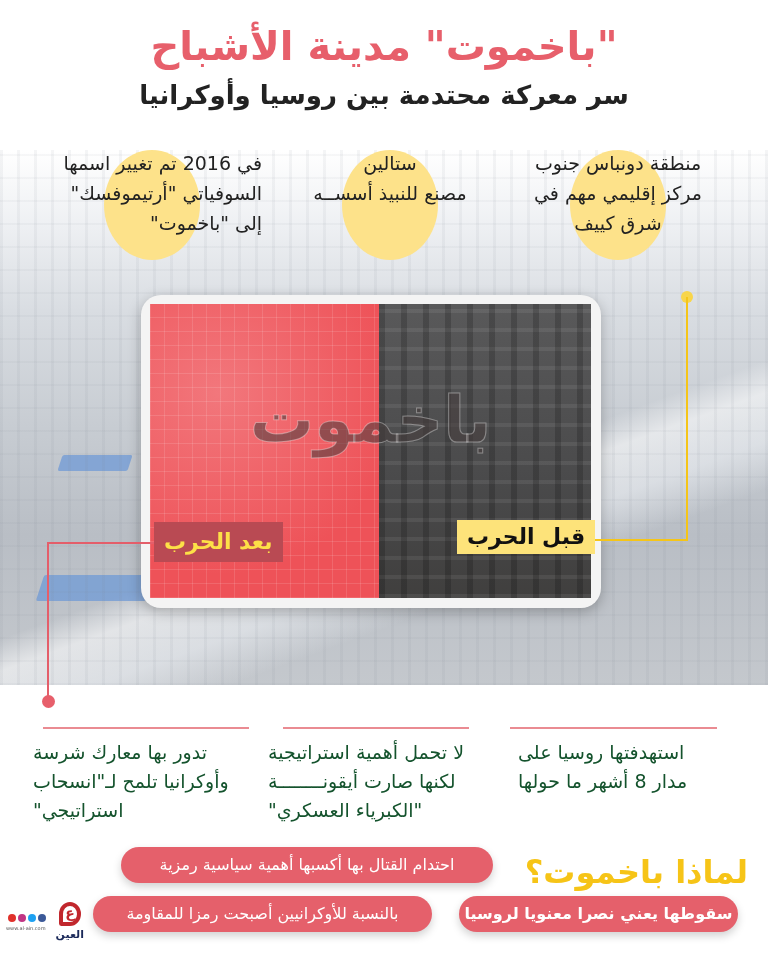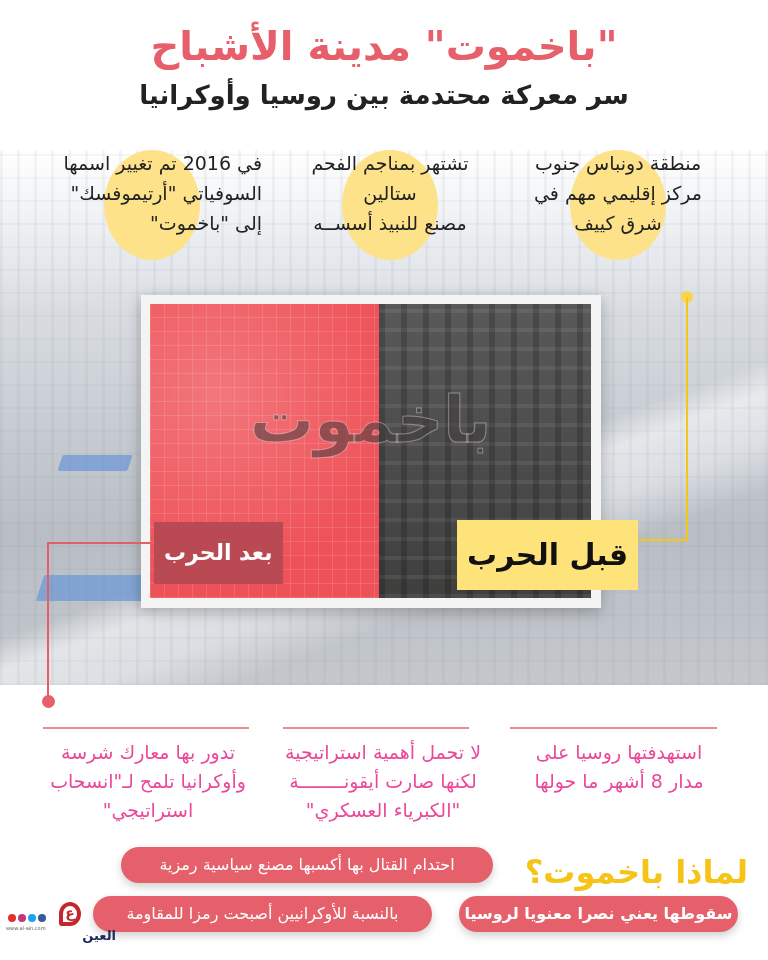--- a/index.html
+++ b/index.html
@@ -46,21 +46,21 @@
   .fact-1 { left: 508px; top: 148px; }
   .fact-1 .blob { top: 2px; }
   .fact-2 { left: 280px; top: 148px; }
   .fact-2 .blob { top: 2px; }
   .fact-3 { left: 42px; top: 148px; text-align: right; }
   .fact-3 .blob { top: 2px; }
 
   
   .card {
     position: absolute; left: 141px; top: 295px; width: 460px; height: 313px;
-    background: #f4f4f4; box-shadow: 0 4px 14px rgba(0,0,0,0.25);
+    background: #f4f4f4; box-shadow: 0 4px 14px rgba(0,0,0,0.25); border-radius: 20px;
   }
   .half-red {
     position: absolute; left: 9px; top: 9px; width: 229px; height: 294px;
     background:
       repeating-linear-gradient(90deg, rgba(255,255,255,0.12) 0 1px, transparent 1px 14px),
       repeating-linear-gradient(0deg, rgba(255,255,255,0.12) 0 1px, transparent 1px 14px),
       radial-gradient(circle at 30% 30%, #f2777c, #ee5258 70%);
   }
   .half-dark {
     position: absolute; left: 238px; top: 9px; width: 212px; height: 294px;
@@ -68,41 +68,41 @@
       repeating-linear-gradient(90deg, rgba(0,0,0,0.18) 0 6px, transparent 6px 22px),
       repeating-linear-gradient(0deg, rgba(255,255,255,0.07) 0 4px, transparent 4px 19px),
       linear-gradient(180deg, #59595a, #4a4a4b 60%, #403f3e);
   }
   .watermark {
     position: absolute; left: 9px; top: 85px; width: 441px; text-align: center;
     font-weight: bold; font-size: 64px; line-height: 80px;
     color: rgba(70,60,60,0.55); -webkit-text-stroke: 1px rgba(255,255,255,0.35);
   }
   .label-after {
-    position: absolute; left: 154px; top: 522px; padding: 16px 10px;
-    background: #b94a53; color: #ffffff; font-weight: bold; font-size: 22px; line-height: 30px;
+    position: absolute; left: 154px; top: 522px; padding: 5px 10px;
+    background: #b94a53; color: #fde047; font-weight: bold; font-size: 22px; line-height: 30px;
   }
   .label-before {
-    position: absolute; left: 457px; top: 520px; padding: 20px 10px;
-    background: #fde37a; color: #111; font-weight: bold; font-size: 30px; line-height: 30px;
+    position: absolute; left: 457px; top: 520px; padding: 2px 10px;
+    background: #fde37a; color: #111; font-weight: bold; font-size: 22px; line-height: 30px;
   }
 
   
   .line-y-v { position: absolute; left: 686px; top: 297px; width: 2px; height: 243px; background: #f5c518; }
   .line-y-h { position: absolute; left: 582px; top: 539px; width: 106px; height: 2px; background: #f5c518; }
   .dot-y { position: absolute; left: 681px; top: 291px; width: 12px; height: 12px; border-radius: 50%; background: #f8d54a; }
   .line-r-h { position: absolute; left: 47px; top: 542px; width: 108px; height: 2px; background: #e45e6a; }
   .line-r-v { position: absolute; left: 47px; top: 542px; width: 2px; height: 160px; background: #e45e6a; }
   .dot-r { position: absolute; left: 42px; top: 695px; width: 13px; height: 13px; border-radius: 50%; background: #e75f6b; }
 
   
   .rule { position: absolute; top: 727px; height: 2px; background: #ea8b92; }
   .bfact {
-    position: absolute; top: 738px; width: 230px; text-align: center;
-    font-size: 19px; line-height: 29px; color: #ec4899;
+    position: absolute; top: 738px; width: 230px; text-align: left;
+    font-size: 19px; line-height: 29px; color: #14532d;
   }
 
   
   .why {
     position: absolute; left: 508px; top: 838px; width: 240px; text-align: right;
     color: #f6c417; font-weight: bold; font-size: 32px; line-height: 44px; margin-top: 12px;
   }
   .pill {
     position: absolute; height: 36px; border-radius: 18px; background: #e5606b;
     color: #fff; font-size: 16px; line-height: 36px; text-align: center; white-space: nowrap;
@@ -111,21 +111,21 @@
   .pill-1 { left: 121px; top: 847px; width: 372px; }
   .pill-2 { left: 459px; top: 896px; width: 279px; font-weight: bold; }
   .pill-3 { left: 93px; top: 896px; width: 339px; }
 
   
   .logo {
     position: absolute; left: 59px; top: 902px; width: 22px; height: 24px;
     border: 4px solid #c1272d; border-radius: 50% 50% 50% 10%;
   }
   .logo-glyph { position: absolute; left: 60px; top: 901px; width: 20px; text-align: center; color: #c1272d; font-size: 14px; font-weight: bold; line-height: 24px; }
-  .logo-text { position: absolute; left: 56px; top: 928px; width: 28px; text-align: center; color: #1b2a5a; font-size: 13px; font-weight: bold; margin-left: 32px; }
+  .logo-text { position: absolute; left: 56px; top: 928px; width: 28px; text-align: center; color: #1b2a5a; font-size: 11px; font-weight: bold; }
   .socials { position: absolute; left: 8px; top: 914px; display: flex; gap: 2px; direction: ltr; }
   .soc { width: 8px; height: 8px; border-radius: 50%; }
   .site { position: absolute; left: 6px; top: 925px; font-size: 5px; color: #555; direction: ltr; }
 </style>
 </head>
 <body>
 
 <div class="bg-photo">
   <div class="bg-blue-roof" style="left:60px; top:305px; width:70px; height:16px;"></div>
   <div class="bg-blue-roof" style="left:40px; top:425px; width:110px; height:26px;"></div>
@@ -138,21 +138,20 @@
   <div class="blob"></div>
   <div class="txt">
     <div>منطقة دونباس جنوب</div>
     <div>مركز إقليمي مهم في</div>
     <div>شرق كييف</div>
   </div>
 </div>
 <div class="fact fact-2">
   <div class="blob"></div>
   <div class="txt">
-    <div>تشتهر بمناجم الفحم</div>
     <div>ستالين</div>
     <div>مصنع للنبيذ أسســه</div>
   </div>
 </div>
 <div class="fact fact-3">
   <div class="blob"></div>
   <div class="txt">
     <div>في 2016 تم تغيير اسمها</div>
     <div>السوفياتي "أرتيموفسك"</div>
     <div>إلى "باخموت"</div>
@@ -172,37 +171,37 @@
 <div class="line-r-v"></div>
 <div class="dot-r"></div>
 
 <div class="label-after">بعد الحرب</div>
 <div class="label-before">قبل الحرب</div>
 
 <div class="rule" style="left:510px; width:207px;"></div>
 <div class="rule" style="left:283px; width:186px;"></div>
 <div class="rule" style="left:43px; width:206px;"></div>
 
-<div class="bfact" style="left:504px;">
+<div class="bfact" style="left:518px;">
   <div>استهدفتها روسيا على</div>
   <div>مدار 8 أشهر ما حولها</div>
 </div>
 <div class="bfact" style="left:268px;">
   <div>لا تحمل أهمية استراتيجية</div>
   <div>لكنها صارت أيقونــــــــة</div>
   <div>"الكبرياء العسكري"</div>
 </div>
 <div class="bfact" style="left:33px;">
   <div>تدور بها معارك شرسة</div>
   <div>وأوكرانيا تلمح لـ"انسحاب</div>
   <div>استراتيجي"</div>
 </div>
 
 <div class="why">لماذا باخموت؟</div>
-<div class="pill pill-1">احتدام القتال بها أكسبها مصنع سياسية رمزية</div>
+<div class="pill pill-1">احتدام القتال بها أكسبها أهمية سياسية رمزية</div>
 <div class="pill pill-2">سقوطها يعني نصرا معنويا لروسيا</div>
 <div class="pill pill-3">بالنسبة للأوكرانيين أصبحت رمزا للمقاومة</div>
 
 <div class="logo"></div>
 <div class="logo-glyph">ع</div>
 <div class="logo-text">العين</div>
 <div class="socials">
   <span class="soc" style="background:#e0312b;"></span>
   <span class="soc" style="background:#c13584;"></span>
   <span class="soc" style="background:#1da1f2;"></span>

